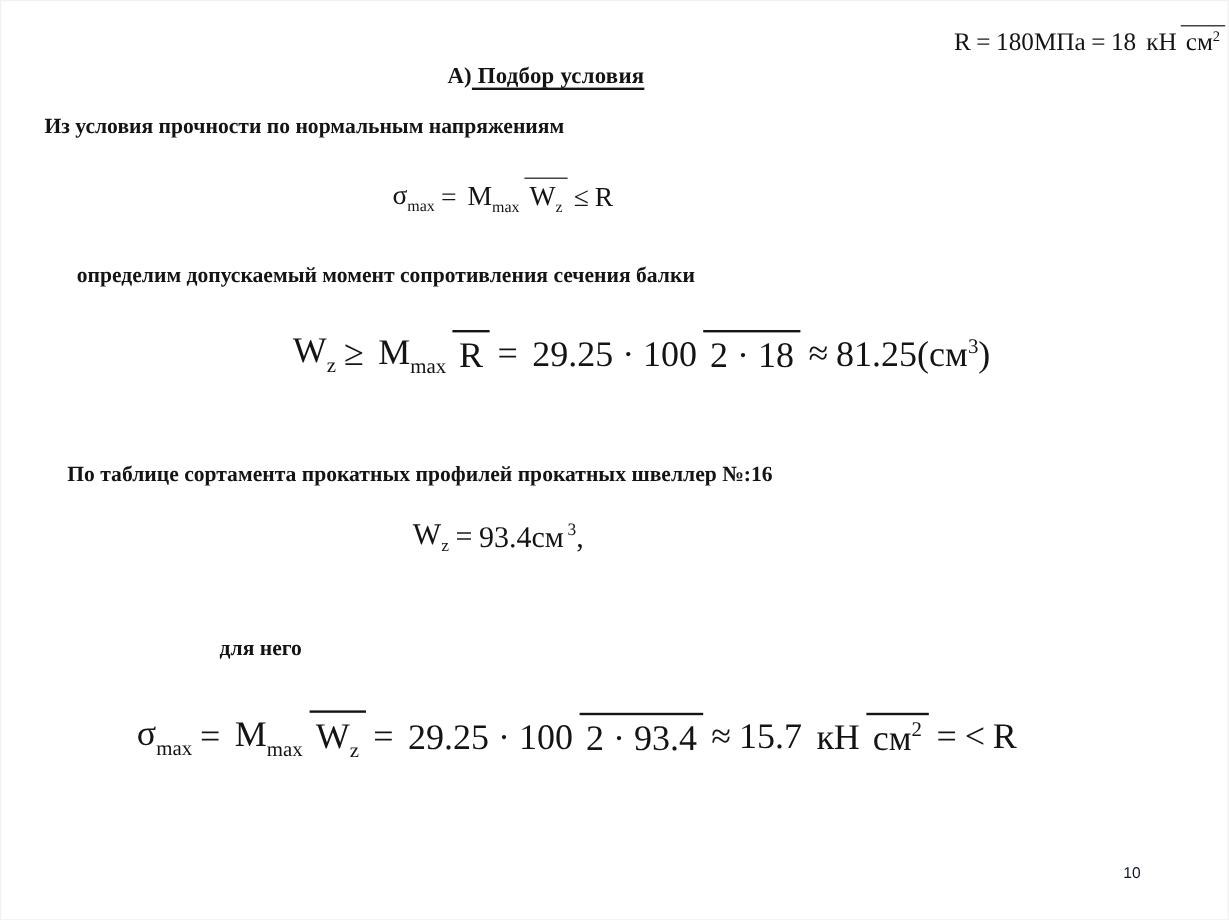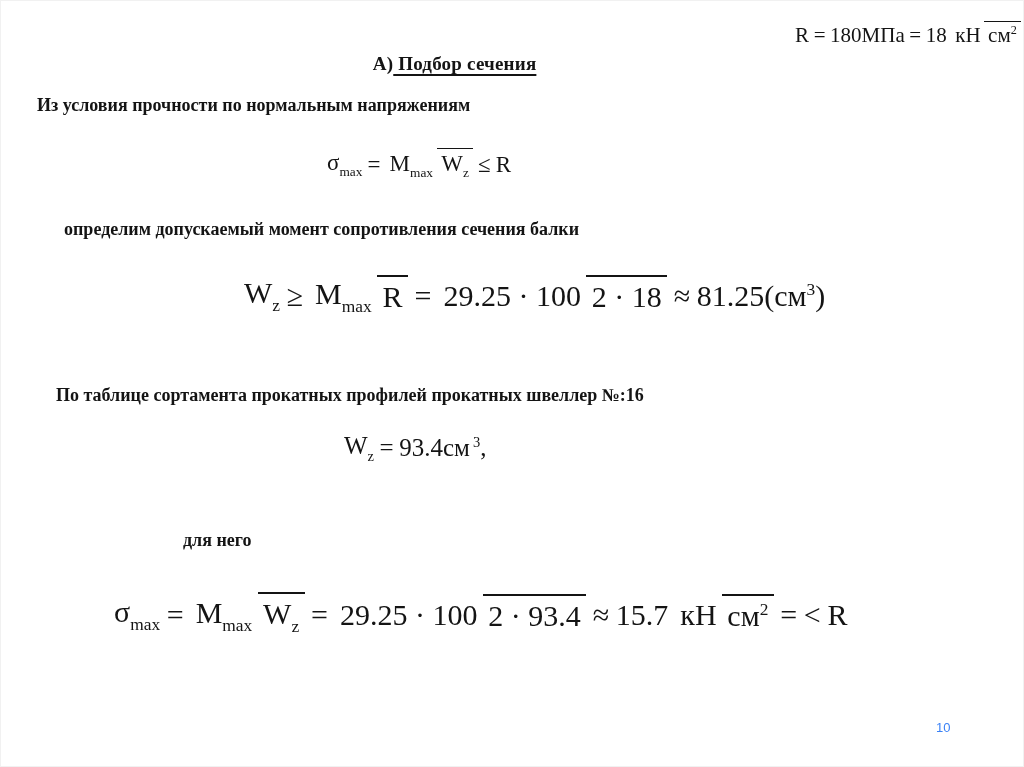--- a/index.html
+++ b/index.html
@@ -63,31 +63,31 @@
   .f-check     { left: 113px; top: 591px; font-size: 30px; }
 
   .p1 { left: 36px;  top: 94px;  }
   .p2 { left: 36px;  top: 218px; margin-left: 27px; }
   .p3 { left: 55px;  top: 384px; }
   .p4 { left: 182px; top: 529px; }
 
   .page-number {
     left: 935px; top: 719px;
     font-size: 13px;
-    color: #3b82f6;
+    color: #0f172a;
     font-family: "Liberation Sans", "DejaVu Sans", sans-serif;
   }
 </style>
 </head>
 <body>
 
 <div id="slide">
 
   <div class="abs title" style="left:352px; top:30px;">
-    <span>А)</span><span class="underlined"> Подбор сечения</span>
+    <span>А)</span><span class="underlined"> Подбор условия</span>
   </div>
 
   <div class="abs formula g03 f-r-allow">
     <span>R</span>
     <span>=</span>
     <span>180МПа</span>
     <span>=</span>
     <span>18</span>
     <span class="frac">
       <span class="num">кН</span>

